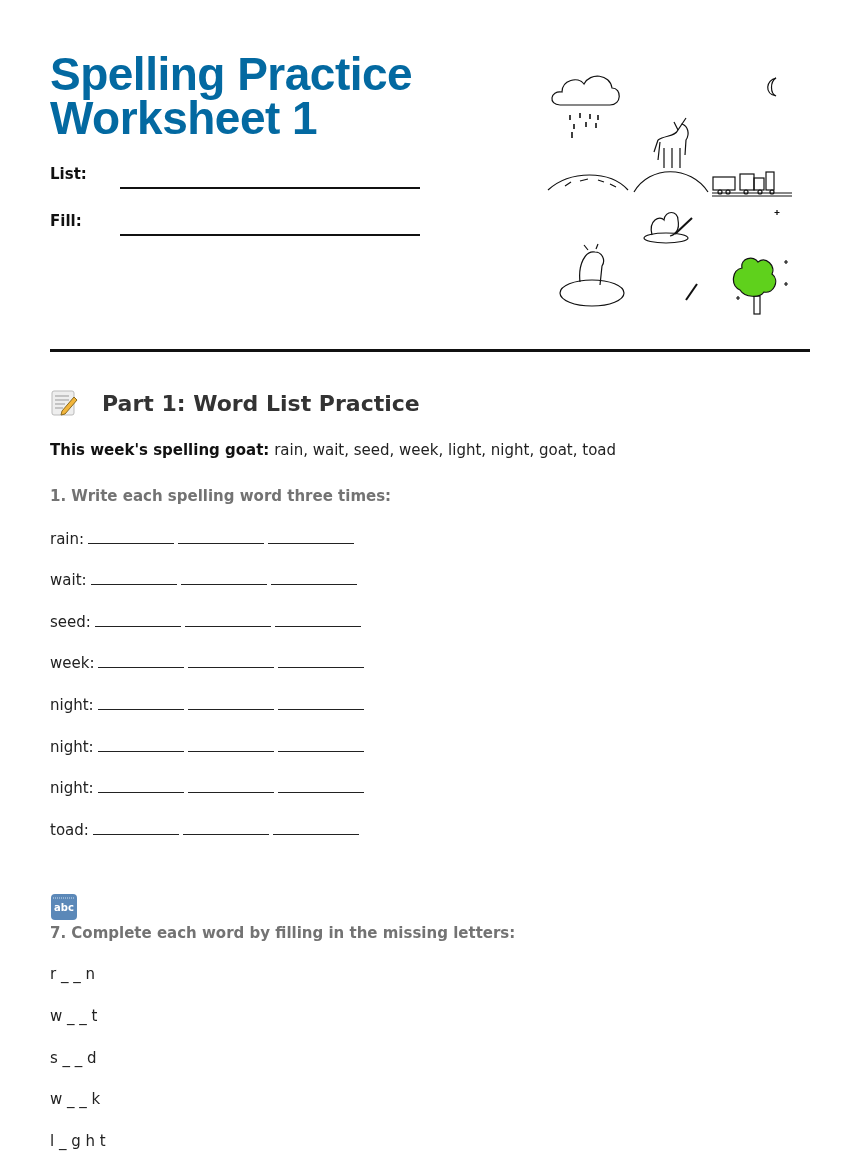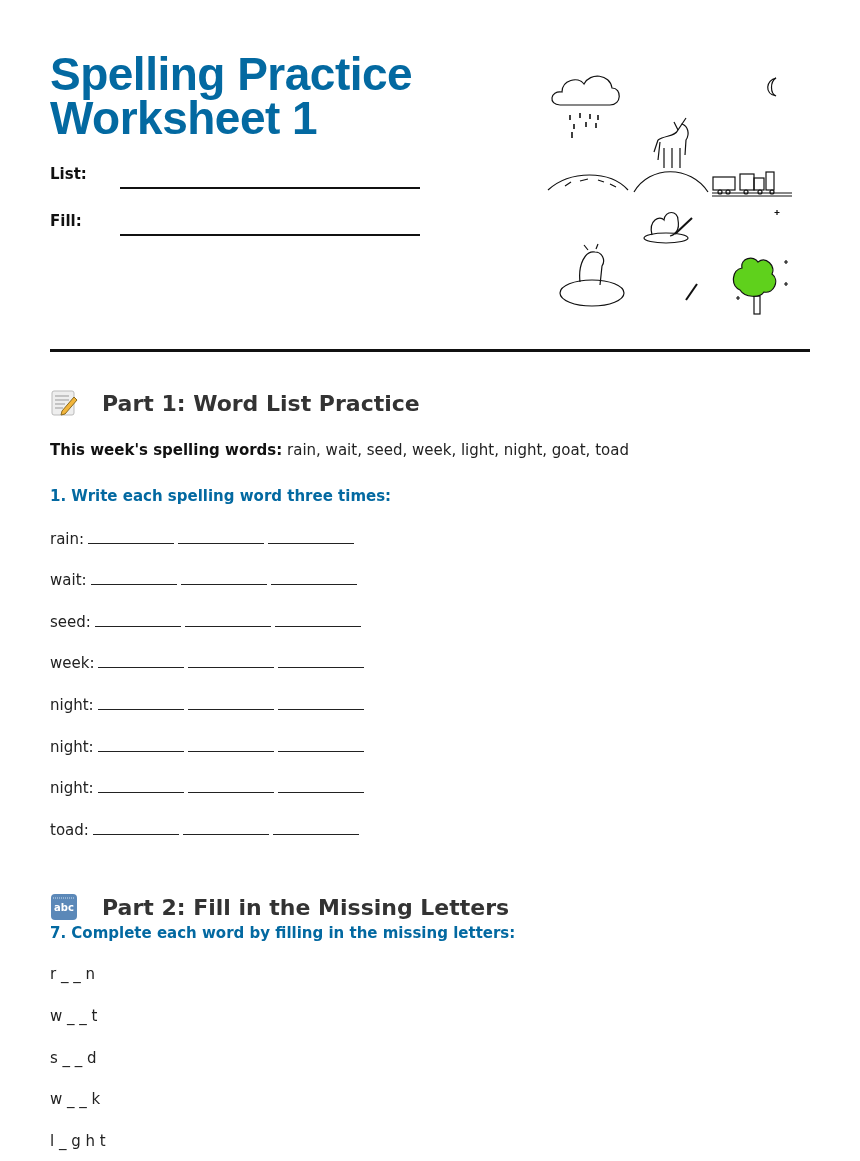--- a/index.html
+++ b/index.html
@@ -18,21 +18,21 @@
   .field-line { position: absolute; left: 120px; width: 300px; height: 0; border-bottom: 2px solid #111; }
   .illus { position: absolute; left: 540px; top: 60px; width: 260px; height: 265px; }
   .rule { position: absolute; left: 50px; top: 349px; width: 760px; height: 3px; background: #111; }
   .h2 {
     position: absolute; left: 50px; margin: 0; font-family: "DejaVu Sans", sans-serif;
     font-weight: bold; font-size: 22px; color: #333; display: flex; align-items: center; gap: 24px;
   }
   .emoji-box { width: 28px; height: 28px; display: inline-block; }
   .txt { position: absolute; left: 50px; font-size: 15px; color: #222; font-family: "DejaVu Sans", sans-serif; white-space: nowrap; }
   .txt b { color: #111; }
-  .q { font-weight: bold; color: #0369a1; }
+  .q { font-weight: bold; color: #737373; }
   .blank { display: inline-block; width: 86px; border-bottom: 1px solid #222; height: 14px; margin-left: 4px; vertical-align: baseline; }
 </style>
 </head>
 <body>
 
 <h1 class="title">
   <span>Spelling Practice</span><br>
   <span>Worksheet 1</span>
 </h1>
 
@@ -92,42 +92,41 @@
 <h2 class="h2" style="top:389px">
   <svg class="emoji-box" viewBox="0 0 28 28">
     <rect x="2" y="2" width="22" height="24" rx="2" fill="#eee" stroke="#bbb"></rect>
     <path d="M5 7h14 M5 11h14 M5 15h10 M5 19h8" stroke="#999" stroke-width="1"></path>
     <path d="M12 22 L24 8 L27 11 L15 25 L11 26 Z" fill="#f2b53b" stroke="#8a6a20"></path>
   </svg>
   <span>Part 1: Word List Practice</span>
 </h2>
 
 <div class="txt" style="top:441px">
-  <b>This week's spelling words:</b>
+  <b>This week's spelling goat:</b>
   <span>rain, wait, seed, week, light, night, goat, toad</span>
 </div>
 
 <div class="txt q" style="top:487px">1. Write each spelling word three times:</div>
 
 <div class="txt" style="top:529px"><span>rain:</span><span class="blank"></span><span class="blank"></span><span class="blank"></span></div>
 <div class="txt" style="top:570px"><span>wait:</span><span class="blank"></span><span class="blank"></span><span class="blank"></span></div>
 <div class="txt" style="top:612px"><span>seed:</span><span class="blank"></span><span class="blank"></span><span class="blank"></span></div>
 <div class="txt" style="top:653px"><span>week:</span><span class="blank"></span><span class="blank"></span><span class="blank"></span></div>
 <div class="txt" style="top:695px"><span>night:</span><span class="blank"></span><span class="blank"></span><span class="blank"></span></div>
 <div class="txt" style="top:737px"><span>night:</span><span class="blank"></span><span class="blank"></span><span class="blank"></span></div>
 <div class="txt" style="top:778px"><span>night:</span><span class="blank"></span><span class="blank"></span><span class="blank"></span></div>
 <div class="txt" style="top:820px"><span>toad:</span><span class="blank"></span><span class="blank"></span><span class="blank"></span></div>
 
 <h2 class="h2" style="top:893px">
   <svg class="emoji-box" viewBox="0 0 28 28">
     <rect x="1" y="1" width="26" height="26" rx="4" fill="#5b88b8"></rect>
     <path d="M3 5h22" stroke="#cfe0f0" stroke-width="1" stroke-dasharray="1 1"></path>
     <text x="14" y="18" font-size="10" text-anchor="middle" fill="#fff" font-family="DejaVu Sans, sans-serif">abc</text>
   </svg>
-  <span>Part 2: Fill in the Missing Letters</span>
 </h2>
 
 <div class="txt q" style="top:924px">7. Complete each word by filling in the missing letters:</div>
 
 <div class="txt" style="top:965px">r _ _ n</div>
 <div class="txt" style="top:1007px">w _ _ t</div>
 <div class="txt" style="top:1049px">s _ _ d</div>
 <div class="txt" style="top:1090px">w _ _ k</div>
 <div class="txt" style="top:1132px">l _ g h t</div>
 

